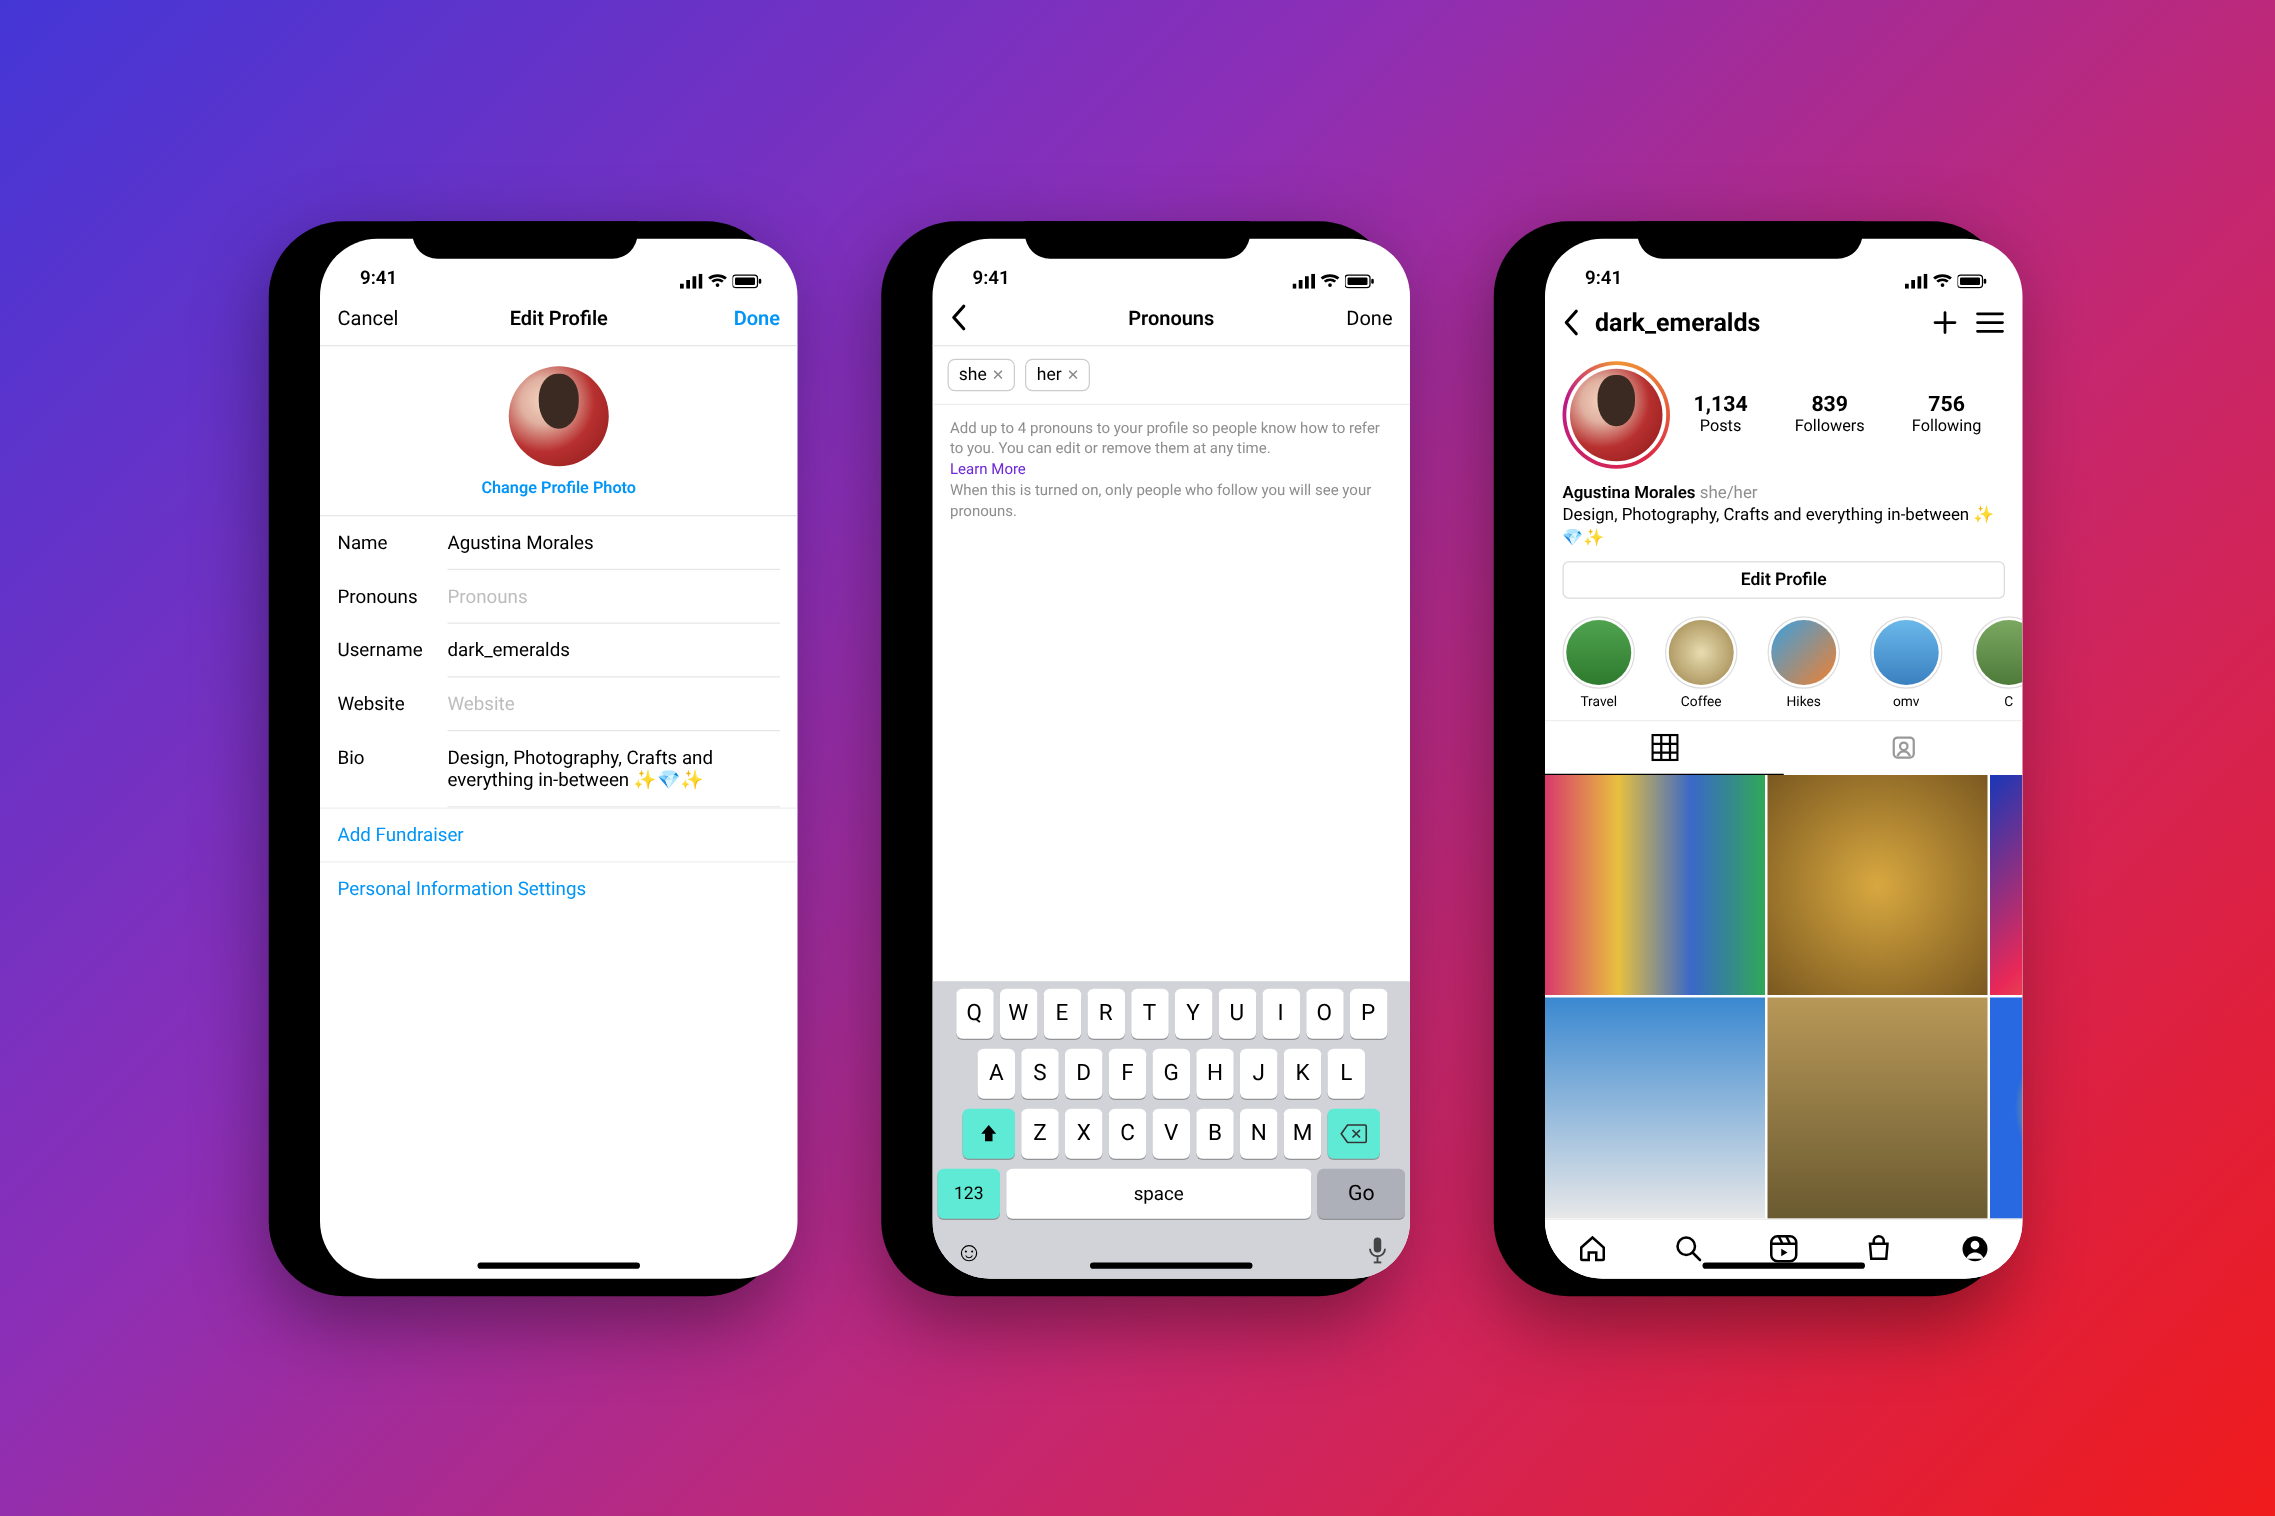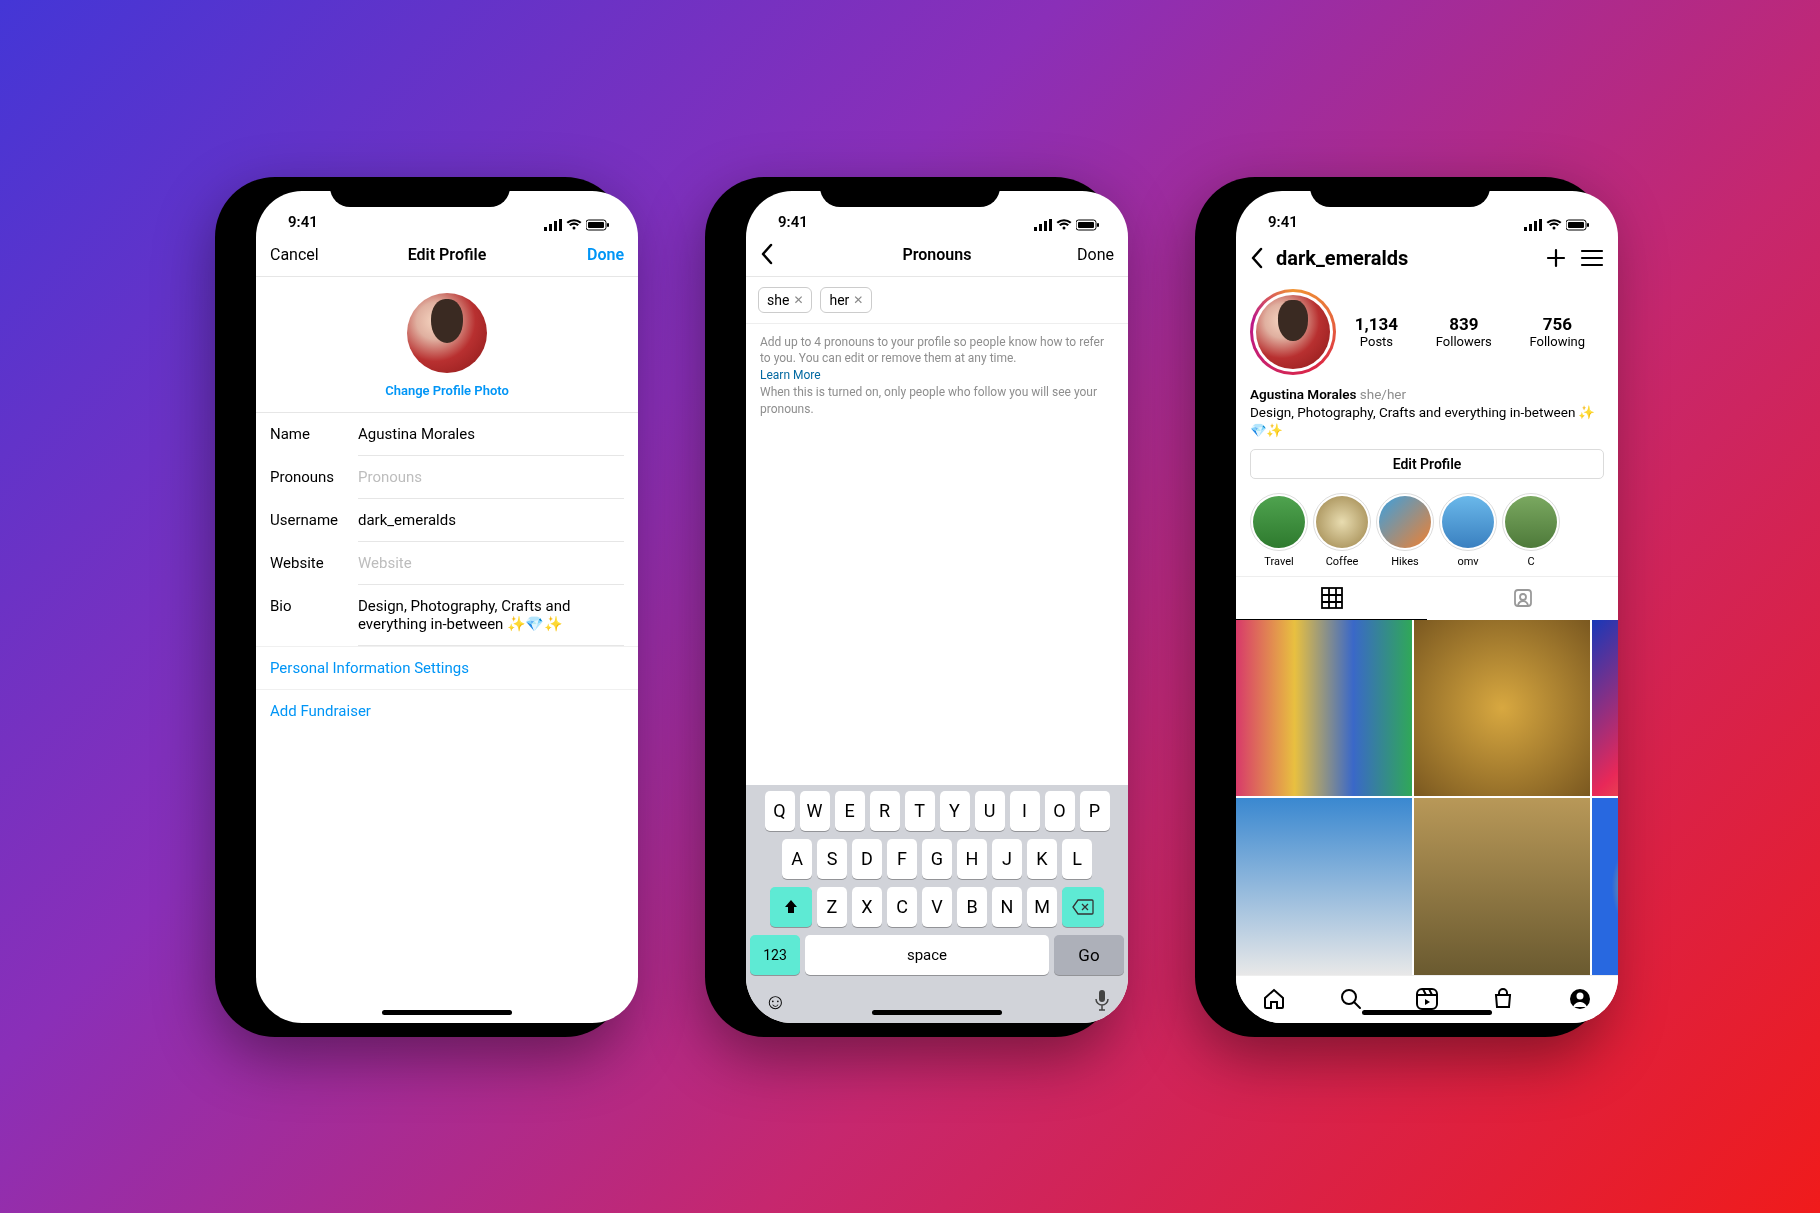--- a/index.html
+++ b/index.html
@@ -83,21 +83,21 @@
   }
   .field-label { width: 88px; flex-shrink:0; }
   .field-value { flex:1; border-bottom:1px solid #e6e6e6; padding-bottom:12px; margin-bottom:-12px; min-height:20px;}
   .field-value.placeholder { color:#bdbdbd; }
   .menu-row { padding:12px 14px; font-size:15px; color:#0095f6; border-top:1px solid #f0f0f0; }
   
   .chips-row { padding:10px 12px; display:flex; gap:8px; border-bottom:1px solid #eee;}
   .chip { border:1px solid #ccc; border-radius:6px; padding:4px 8px; font-size:14px; display:flex; align-items:center; gap:4px;}
   .chip-x { color:#888; font-size:12px;}
   .helper { font-size:12px; color:#8e8e8e; padding:10px 14px 0; line-height:1.4;}
-  .helper a { color:#0369a1; text-decoration:none;}
+  .helper a { color:#6d28d9; text-decoration:none;}
   .toggle-row { display:flex; align-items:center; justify-content:space-between; padding:14px; font-size:15px; }
   .toggle { width:50px; height:30px; background:#e4e4e4; border-radius:15px; position:relative; }
   .toggle::after{content:""; position:absolute; top:2px; left:2px; width:26px; height:26px; background:#fff; border-radius:50%; box-shadow:0 1px 3px rgba(0,0,0,0.2);}
   .keyboard { background:#d1d3d9; padding:6px 4px 6px; margin-top:auto;}
   .krow{display:flex; justify-content:center; gap:5px; margin-bottom:8px;}
   .key{background:#fff; border-radius:5px; width:30px; height:40px; display:flex; align-items:center; justify-content:center; font-size:18px; box-shadow:0 1px 0 rgba(0,0,0,0.3);}
   .key.fn{background:#5eead4; width:42px; font-size:14px;}
   .key.space{flex:1; font-size:15px;}
   .key.go{background:#adb0b9; width:70px; font-size:17px;}
   .kbottom{display:flex; justify-content:space-between; padding:6px 14px 2px; font-size:22px;}
@@ -111,21 +111,21 @@
   .avatar-p3{width:100%;height:100%;border-radius:50%; background:radial-gradient(circle at 35% 35%, #f5d4c0 0%, #e0b0a0 25%, #b83030 55%, #8a1818 100%); position:relative; overflow:hidden;}
   .avatar-p3::after{content:""; position:absolute; top:8%; left:30%; width:40%; height:55%; background:#3a2a22; border-radius:45% 45% 50% 50%;}
   .stats{flex:1; display:flex; justify-content:space-around;}
   .stat{text-align:center;}
   .stat-n{font-size:17px; font-weight:700;}
   .stat-l{font-size:13px;}
   .bio{padding:0 14px; font-size:13.5px; line-height:1.35;}
   .bio .name{font-weight:600;}
   .bio .pron{color:#8e8e8e;}
   .edit-btn{margin:10px 14px; border:1px solid #dbdbdb; border-radius:5px; text-align:center; padding:6px; font-size:14px; font-weight:600;}
-  .highlights{display:flex; gap:5px; padding:4px 14px 8px; overflow:hidden;}
+  .highlights{display:flex; gap:24px; padding:4px 14px 8px; overflow:hidden;}
   .hl{display:flex; flex-direction:column; align-items:center; gap:4px;}
   .hl-c{width:58px; height:58px; border-radius:50%; border:1px solid #ddd; padding:2px;}
   .hl-i{width:100%;height:100%;border-radius:50%;}
   .hl-l{font-size:11px;}
   .tabs{display:flex; border-top:1px solid #eee;}
   .tab{flex:1; display:flex; justify-content:center; padding:10px 0;}
   .tab.active{border-bottom:1.5px solid #000;}
   .grid{display:grid; grid-template-columns:repeat(3,1fr); gap:2px; flex:1; overflow:hidden;}
   .cell{aspect-ratio:1/1;}
   .bottom-nav{height:48px; display:flex; justify-content:space-around; align-items:center; border-top:1px solid #eee; background:#fff;}
@@ -181,22 +181,22 @@
         </div>
         <div class="field-row">
           <span class="field-label">Website</span>
           <span class="field-value placeholder">Website</span>
         </div>
         <div class="field-row">
           <span class="field-label">Bio</span>
           <span class="field-value">Design, Photography, Crafts and everything in-between ✨💎✨</span>
         </div>
       </div>
+      <div class="menu-row">Add Fundraiser</div>
       <div class="menu-row">Personal Information Settings</div>
-      <div class="menu-row">Add Fundraiser</div>
     </div>
     <div class="home-ind"></div>
   </div>
 </div>
 
 <div class="phone">
   <div class="screen">
     <div class="status-bar">
       <span>9:41</span>
       <span class="status-icons">

